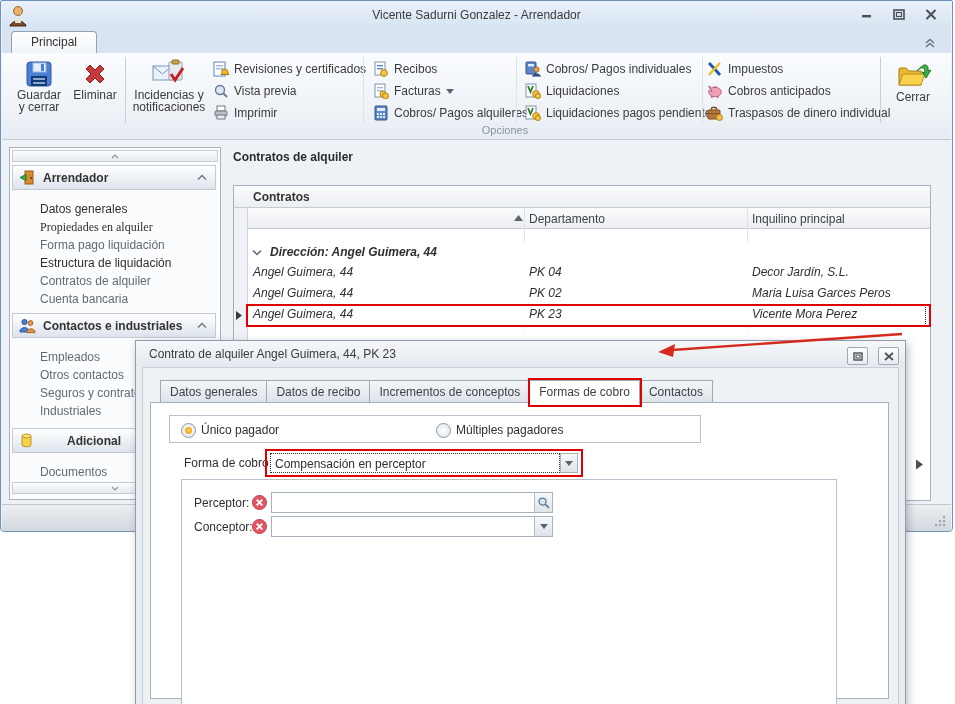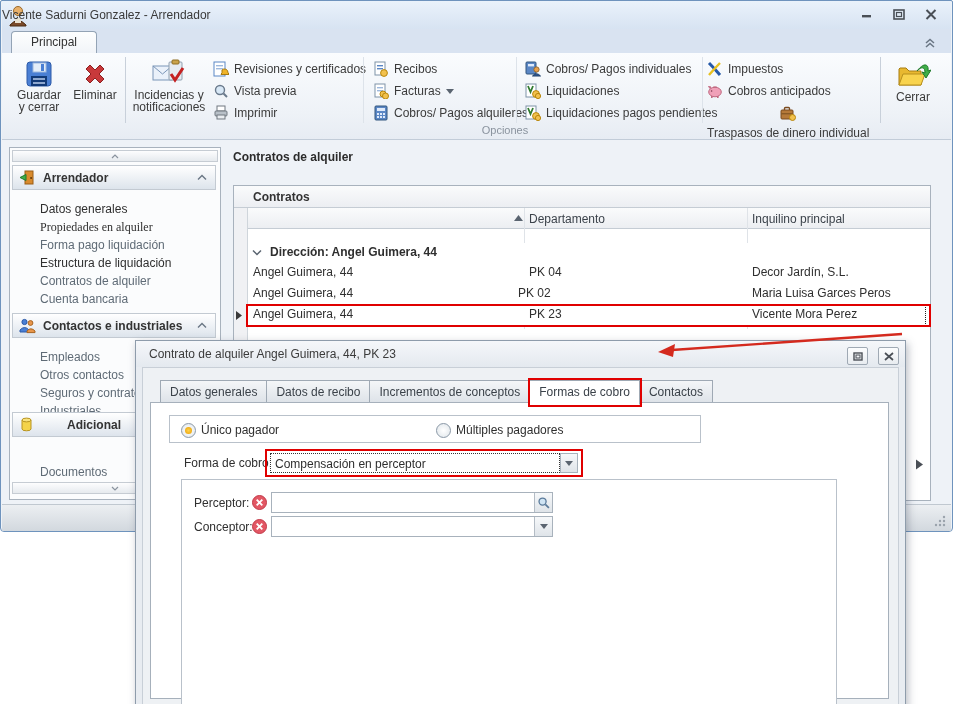--- a/index.html
+++ b/index.html
@@ -5,21 +5,21 @@
   html,body{margin:0;padding:0;background:#fff;}
   #stage{position:relative;width:955px;height:704px;overflow:hidden;
          font-family:"Liberation Sans","DejaVu Sans",sans-serif;font-size:12px;color:#3b3b3b;
          background:#fff;}
   .abs{position:absolute;}
   
   #mainwin{left:0;top:0;width:951px;height:530px;background:#eef2f7;
            border:1px solid #6e93bd;border-radius:2px 2px 4px 4px;overflow:hidden;}
   #titlebar{left:1px;top:0;width:949px;height:28px;
             background:linear-gradient(#eaf2fb,#d7e3f2);}
-  .title-text{top:7px;width:100%;color:#3a3a3a;}
+  .title-text{top:7px;width:100%;text-align:center;color:#3a3a3a;}
   .winbtns{top:6px;right:12px;display:flex;gap:16px;}
   .winbtn{width:16px;height:14px;display:flex;align-items:center;justify-content:center;}
   
   #tabrow{left:1px;top:28px;width:949px;height:24px;background:#d9e3f1;}
   #ribbontab{left:9px;top:2px;width:84px;height:22px;background:linear-gradient(#fdfefe,#f1f4f8);
              border:1px solid #93a3b5;border-bottom:none;border-radius:4px 4px 0 0;
              text-align:center;line-height:21px;color:#333;}
   #ribbonbody{left:1px;top:52px;width:949px;height:86px;
               background:linear-gradient(#fafcfe,#eef2f7 70%,#e7ecf3);border-bottom:1px solid #c2ccd8;}
   .rib-divider{top:4px;width:1px;height:66px;background:#c8d0da;}
@@ -44,21 +44,21 @@
   #heading{left:232px;top:149px;font-weight:bold;color:#2b2b2b;}
   #gridpanel{left:232px;top:184px;width:698px;height:316px;background:#fff;border:1px solid #a8b2bd;box-sizing:border-box;}
   .band{left:0;width:696px;background:linear-gradient(#fafbfc,#eceef2);border-bottom:1px solid #c5ccd4;box-sizing:border-box;}
   #cap-band{top:0;height:22px;}
   #cap-band span{position:absolute;left:19px;top:4px;font-weight:bold;color:#333;}
   #hdr-band{top:22px;height:21px;}
   .colline{top:22px;width:1px;height:121px;background:#dfe3e8;}
   .hdrtext{top:26px;color:#3c434b;}
   #rail{left:0;top:22px;width:13px;height:292px;background:#f0f1f4;border-right:1px solid #cfd5db;}
   .grow{left:14px;width:682px;height:21px;background:#fff;border-bottom:1px solid #d8dce1;}
-  .cell{position:absolute;top:3px;white-space:nowrap;color:#2f2f2f;}
+  .cell{position:absolute;top:3px;white-space:nowrap;color:#2f2f2f;font-style:italic;}
   #group-row{top:57px;height:19px;border-bottom:1px solid #cdd3d9;font-weight:bold;color:#3a4a5c;}
   #red-row-box{left:245px;top:303px;width:685px;height:23px;border:2px solid #e00000;box-sizing:border-box;}
   #red-row-box .dots{position:absolute;right:3px;top:1px;height:17px;border-right:1px dotted #222;}
   #row-indicator{left:234px;top:310px;}
   #panel-next{left:914px;top:458px;}
   
   #statusbar{left:1px;top:503px;width:949px;height:26px;
              background:linear-gradient(#eceff2,#d2d8de);border-top:1px solid #c0c8d0;}
   #grip{right:4px;bottom:3px;}
   
@@ -304,21 +304,21 @@
               <ellipse cx="8" cy="9" rx="6.3" ry="4.8" fill="#f0a0b8" stroke="#c06880"></ellipse>
               <path d="M3 5.5 l-1.5-2 2.5 0.5 z" fill="#f0a0b8" stroke="#c06880"></path>
               <rect x="6" y="3.6" width="4" height="1.2" rx="0.6" fill="#c06880"></rect>
               <circle cx="4.6" cy="8" r="0.8" fill="#7a3a4e"></circle>
               <rect x="4" y="13" width="1.6" height="2" fill="#c06880"></rect>
               <rect x="10" y="13" width="1.6" height="2" fill="#c06880"></rect>
             </svg>
           </span>
         <span>Cobros anticipados</span>
       </div>
-      <div class="abs smallbtn" style="left:705px;top:52px;flex-direction:column;">
+      <div class="abs smallbtn" style="left:705px;top:52px;">
         <span>
           <svg width="16" height="16" viewBox="0 0 16 16">
               <rect x="1" y="5" width="12" height="9" rx="1" fill="#b5793a" stroke="#7a4a1e"></rect>
               <path d="M4.5 5 V3.5 a1 1 0 0 1 1-1 h3 a1 1 0 0 1 1 1 V5" fill="none" stroke="#7a4a1e" stroke-width="1.4"></path>
               <rect x="1" y="8" width="12" height="1.4" fill="#8a5a26"></rect>
               <circle cx="12.5" cy="12.5" r="3" fill="#f2c14e" stroke="#b8860b"></circle>
             </svg>
           </span>
         <span>Traspasos de dinero individual</span>
       </div>
@@ -382,21 +382,21 @@
           <svg width="10" height="7" viewBox="0 0 10 7">
               <path d="M1 5.5 L5 1.5 L9 5.5" fill="none" stroke="#6a7684" stroke-width="1.4"></path>
             </svg>
           </span>
       </div>
       <div class="abs side-item muted" style="top:200px;">Empleados</div>
       <div class="abs side-item muted" style="top:218px;">Otros contactos</div>
       <div class="abs side-item muted" style="top:236px;">Seguros y contratos</div>
       <div class="abs side-item muted" style="top:254px;">Industriales</div>
 
-      <div class="abs side-hdr" style="top:264px;gap:33px;">
+      <div class="abs side-hdr" style="top:280px;gap:33px;">
         <span>
           <svg width="15" height="16" viewBox="0 0 15 16">
               <path d="M3 3 L12 3 L12 12 a4.5 1.8 0 0 1 -9 0 z" fill="#f4d34a" stroke="#b89420"></path>
               <ellipse cx="7.5" cy="3" rx="4.5" ry="1.9" fill="#f8e27e" stroke="#b89420"></ellipse>
             </svg>
           </span>
         <span>Adicional</span>
       </div>
       <div class="abs side-item muted" style="top:315px;">Documentos</div>
 
@@ -435,21 +435,21 @@
         <span class="cell" style="left:22px;top:2px;">Dirección: Angel Guimera, 44</span>
       </div>
 
       <div class="abs grow" style="top:76px;">
         <span class="cell" style="left:5px;">Angel Guimera, 44</span>
         <span class="cell" style="left:281px;">PK 04</span>
         <span class="cell" style="left:504px;">Decor Jardín, S.L.</span>
       </div>
       <div class="abs grow" style="top:97px;">
         <span class="cell" style="left:5px;">Angel Guimera, 44</span>
-        <span class="cell" style="left:270px;">PK 02</span>
+        <span class="cell" style="left:281px;">PK 02</span>
         <span class="cell" style="left:504px;">Maria Luisa Garces Peros</span>
       </div>
       <div class="abs grow" style="top:118px;height:22px;">
         <span class="cell" style="left:5px;">Angel Guimera, 44</span>
         <span class="cell" style="left:281px;">PK 23</span>
         <span class="cell" style="left:504px;">Vicente Mora Perez</span>
       </div>
     </div>
 
     <span class="abs" id="row-indicator">

